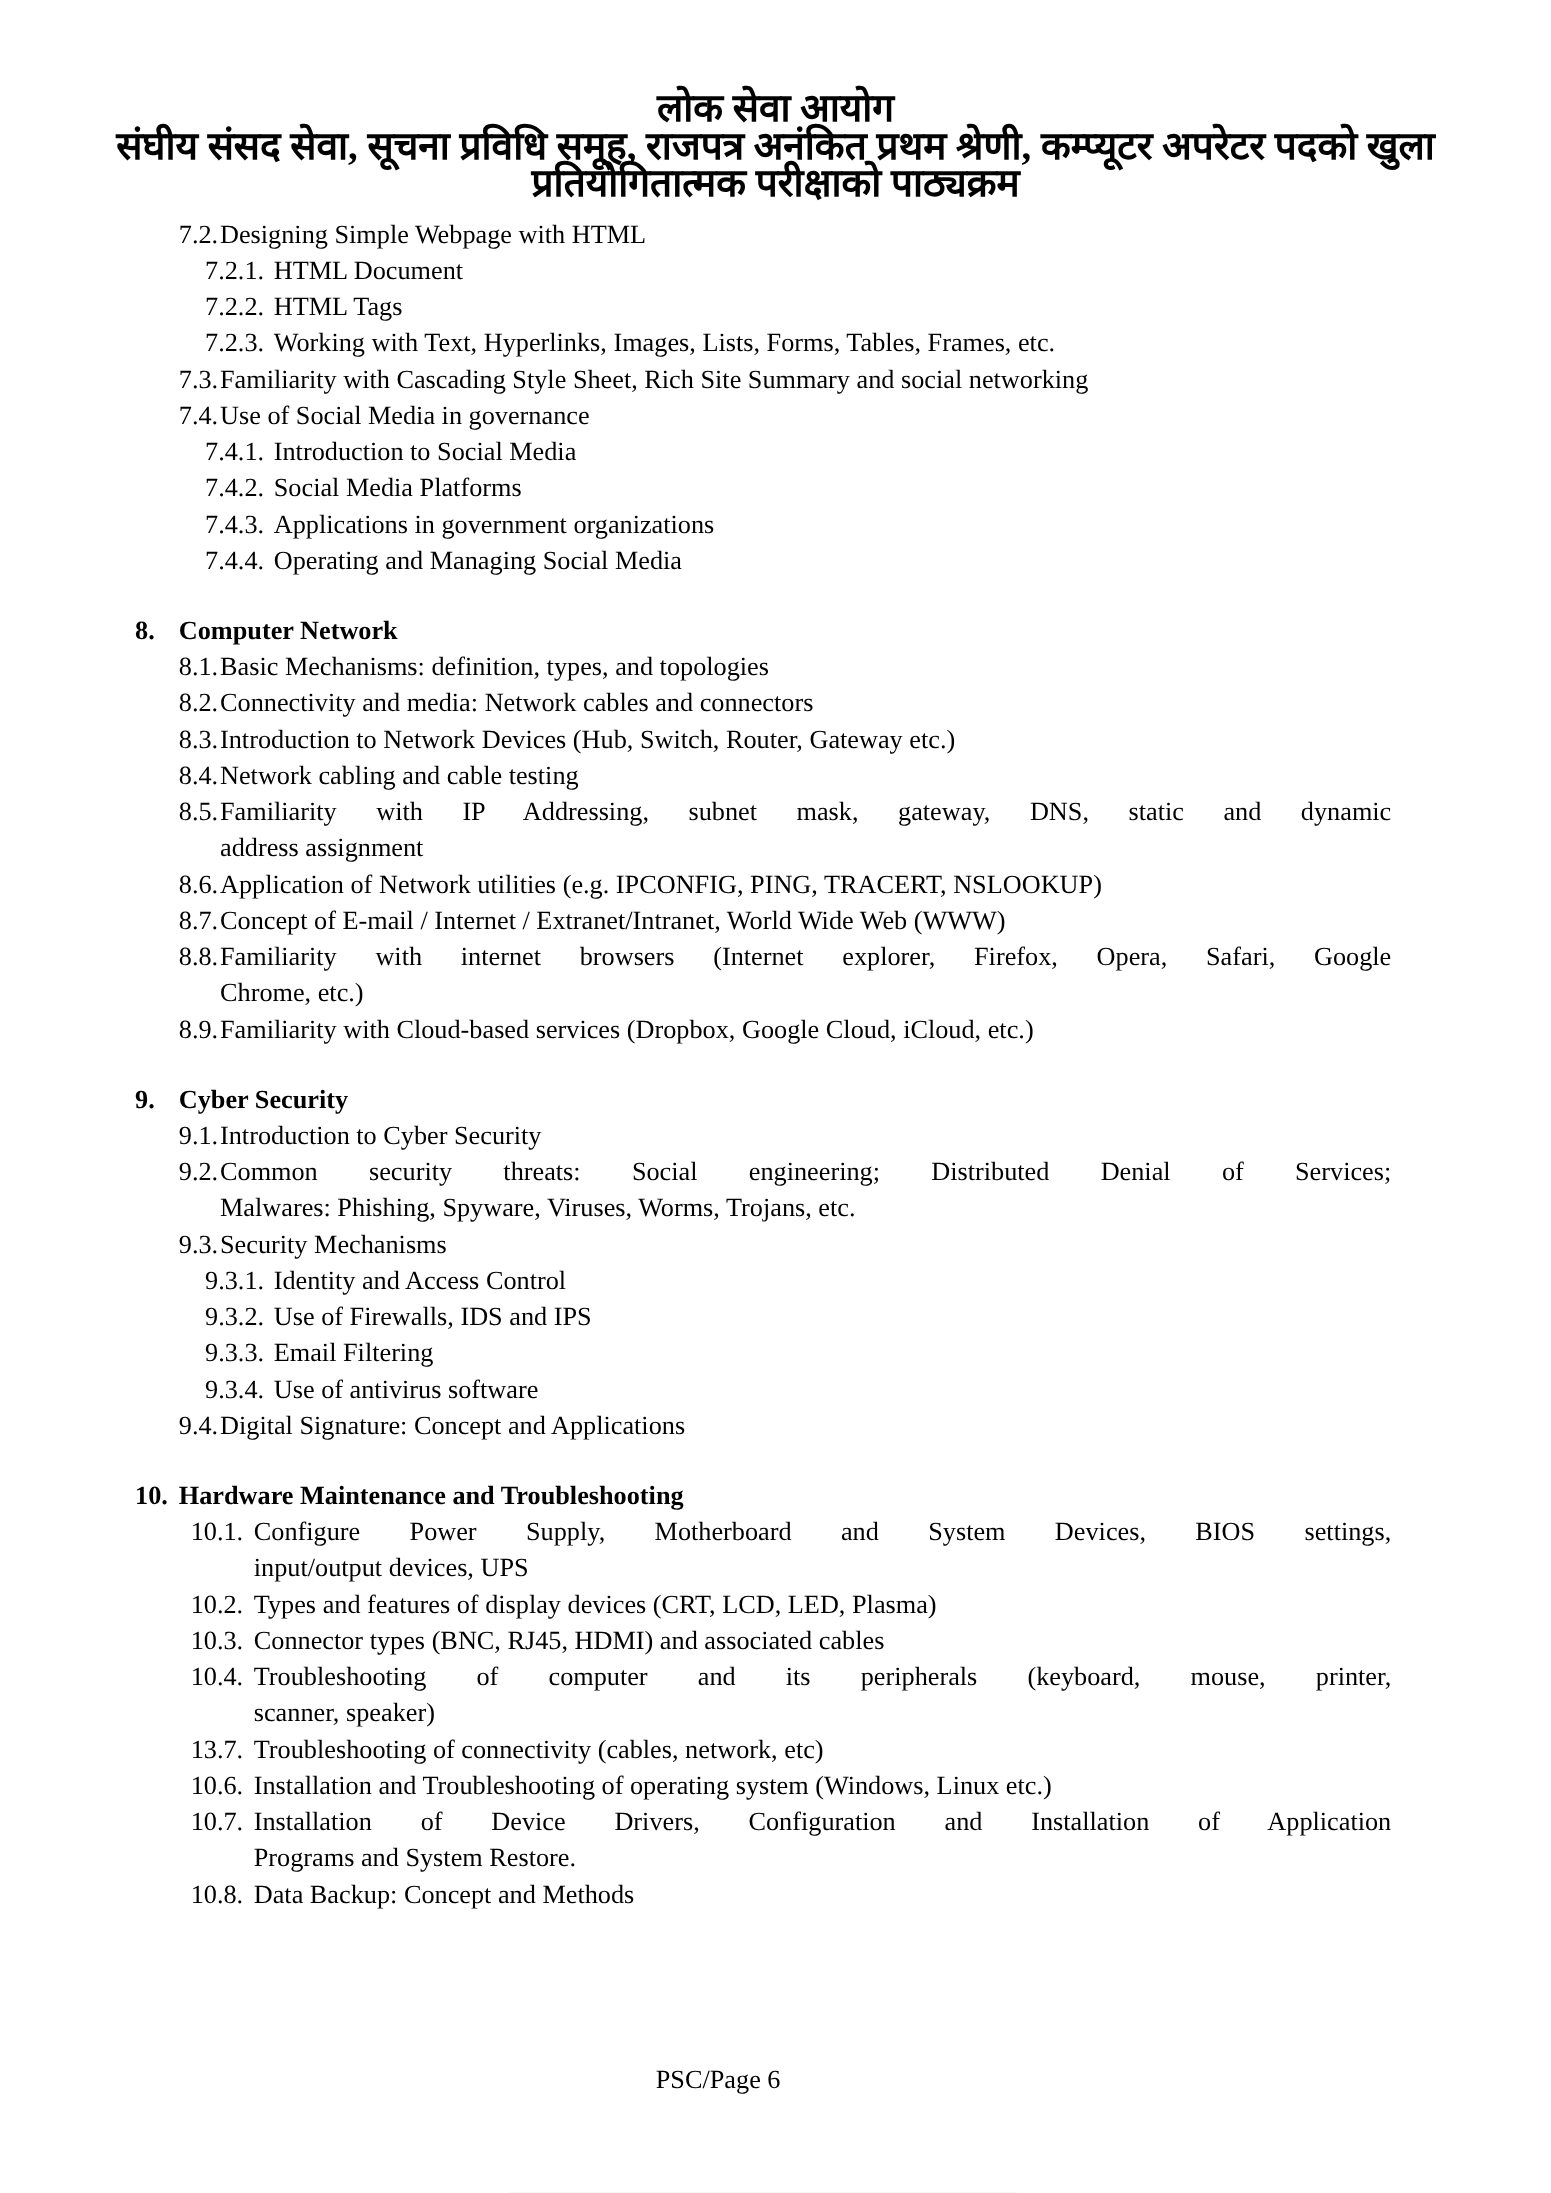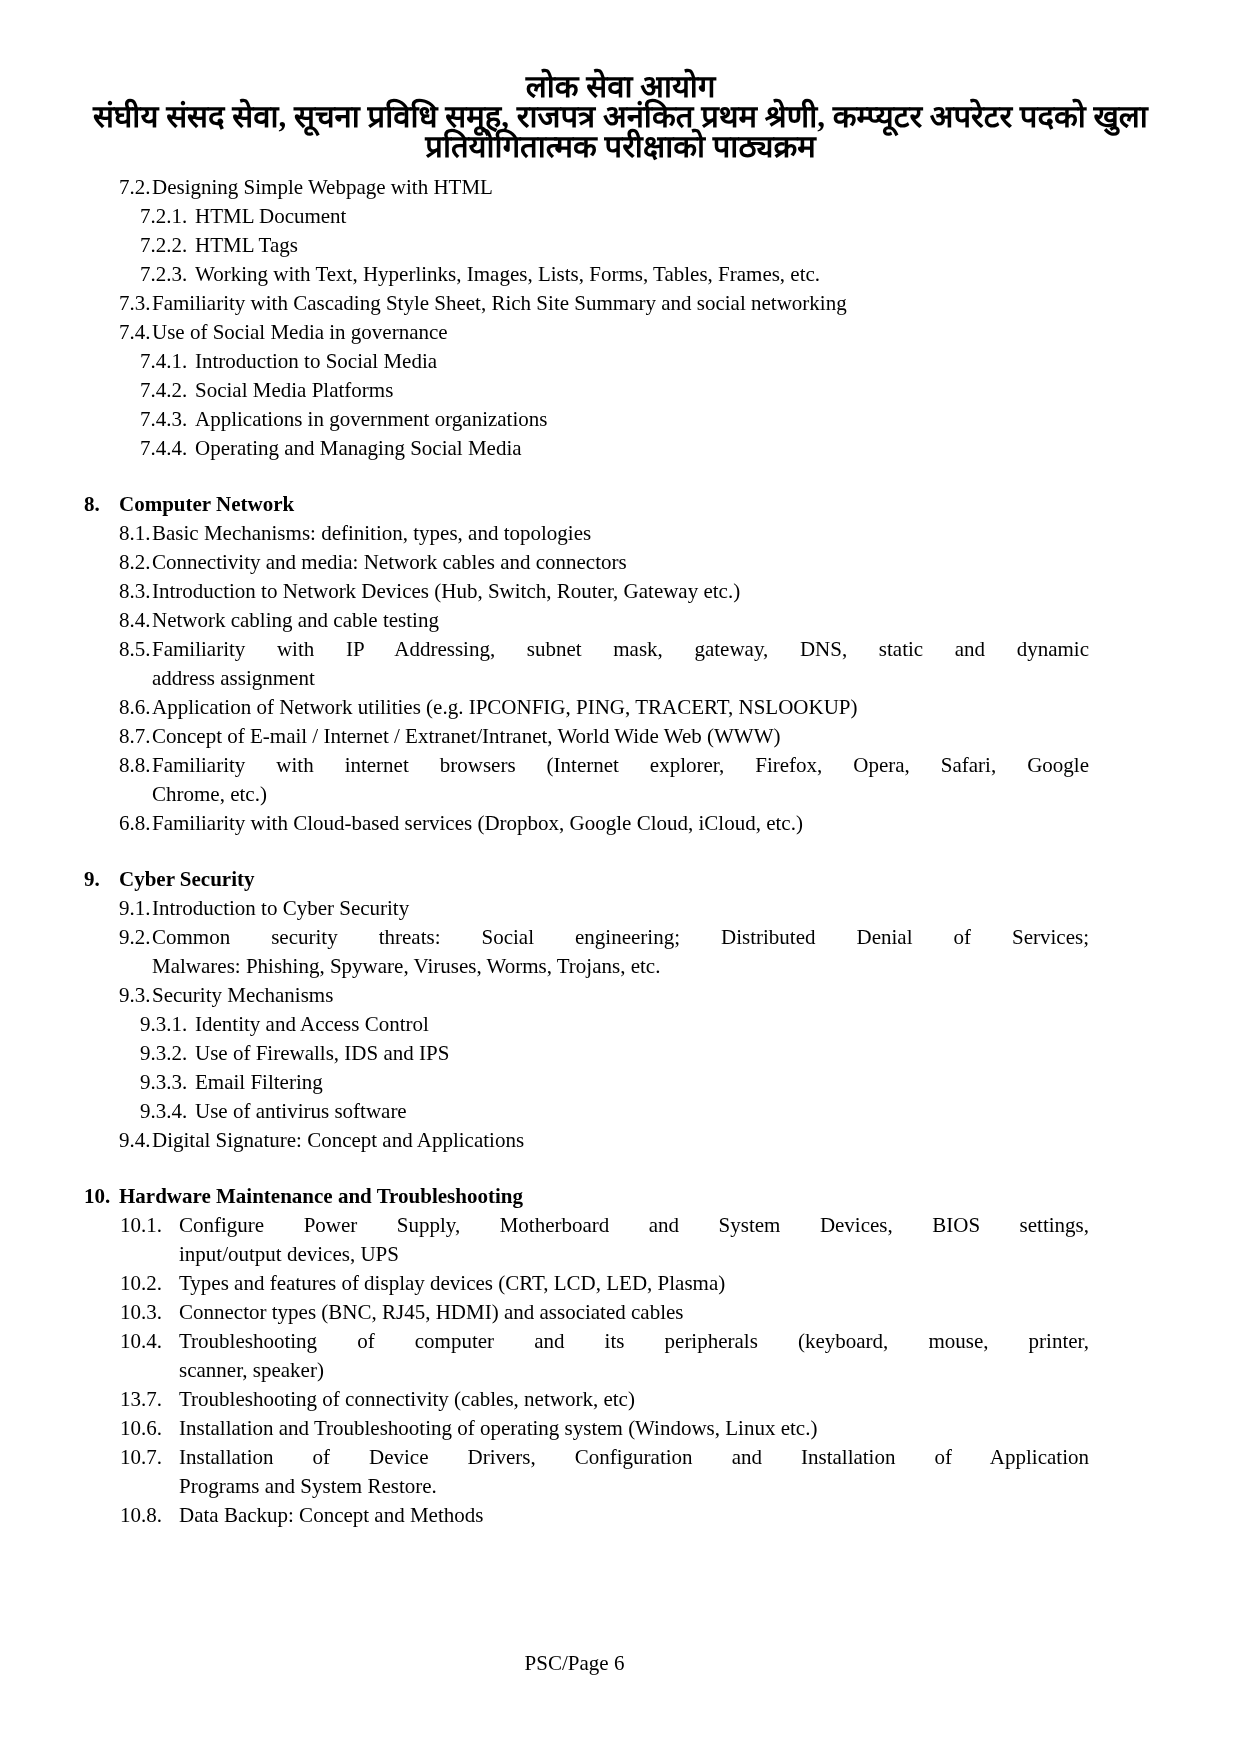--- a/index.html
+++ b/index.html
@@ -17,33 +17,33 @@
   }
   .doc-header {
     padding-top:72px;
     text-align:center;
     font-weight:bold;
     font-size:31px;
     line-height:30px;
   }
   .doc-body {
     margin-top:11px;
-    padding-left:84px;
+    padding-left:108px;
     width:1005px;
     font-size:21px;
     line-height:29px;
   }
   .row { display:flex; }
   .row.gap { margin-top:27px; }
   .l1 { font-weight:bold; }
   .l1 .num { flex:0 0 35px; }
   .l2 { margin-left:35px; }
   .l2 .num { flex:0 0 33px; }
   .l2.wide { margin-left:36px; }
-  .l2.wide .num { flex:0 0 59px; }
+  .l2.wide .num { flex:0 0 59px;text-align:center; }
   .l3 { margin-left:56px; }
   .l3 .num { flex:0 0 55px; }
   .num { display:inline-block; }
   .txt { flex:1; }
   .jl { text-align:justify; text-align-last:justify; }
   .doc-footer {
     position:absolute;
     top:1649px;
     left:0;
     width:1149px;
@@ -174,21 +174,21 @@
         </div>
       </div>
       <div class="row l2">
         <span class="num">8.8.</span>
         <div class="txt">
           <div class="jl">Familiarity with internet browsers (Internet explorer, Firefox, Opera, Safari, Google</div>
           <div>Chrome, etc.)</div>
         </div>
       </div>
       <div class="row l2">
-        <span class="num">6.8.</span>
+        <span class="num">8.9.</span>
         <div class="txt">
           <div>Familiarity with Cloud-based services (Dropbox, Google Cloud, iCloud, etc.)</div>
         </div>
       </div>
       <div class="row l1 gap">
         <span class="num">9.</span>
         <div class="txt">
           <div>Cyber Security</div>
         </div>
       </div>

